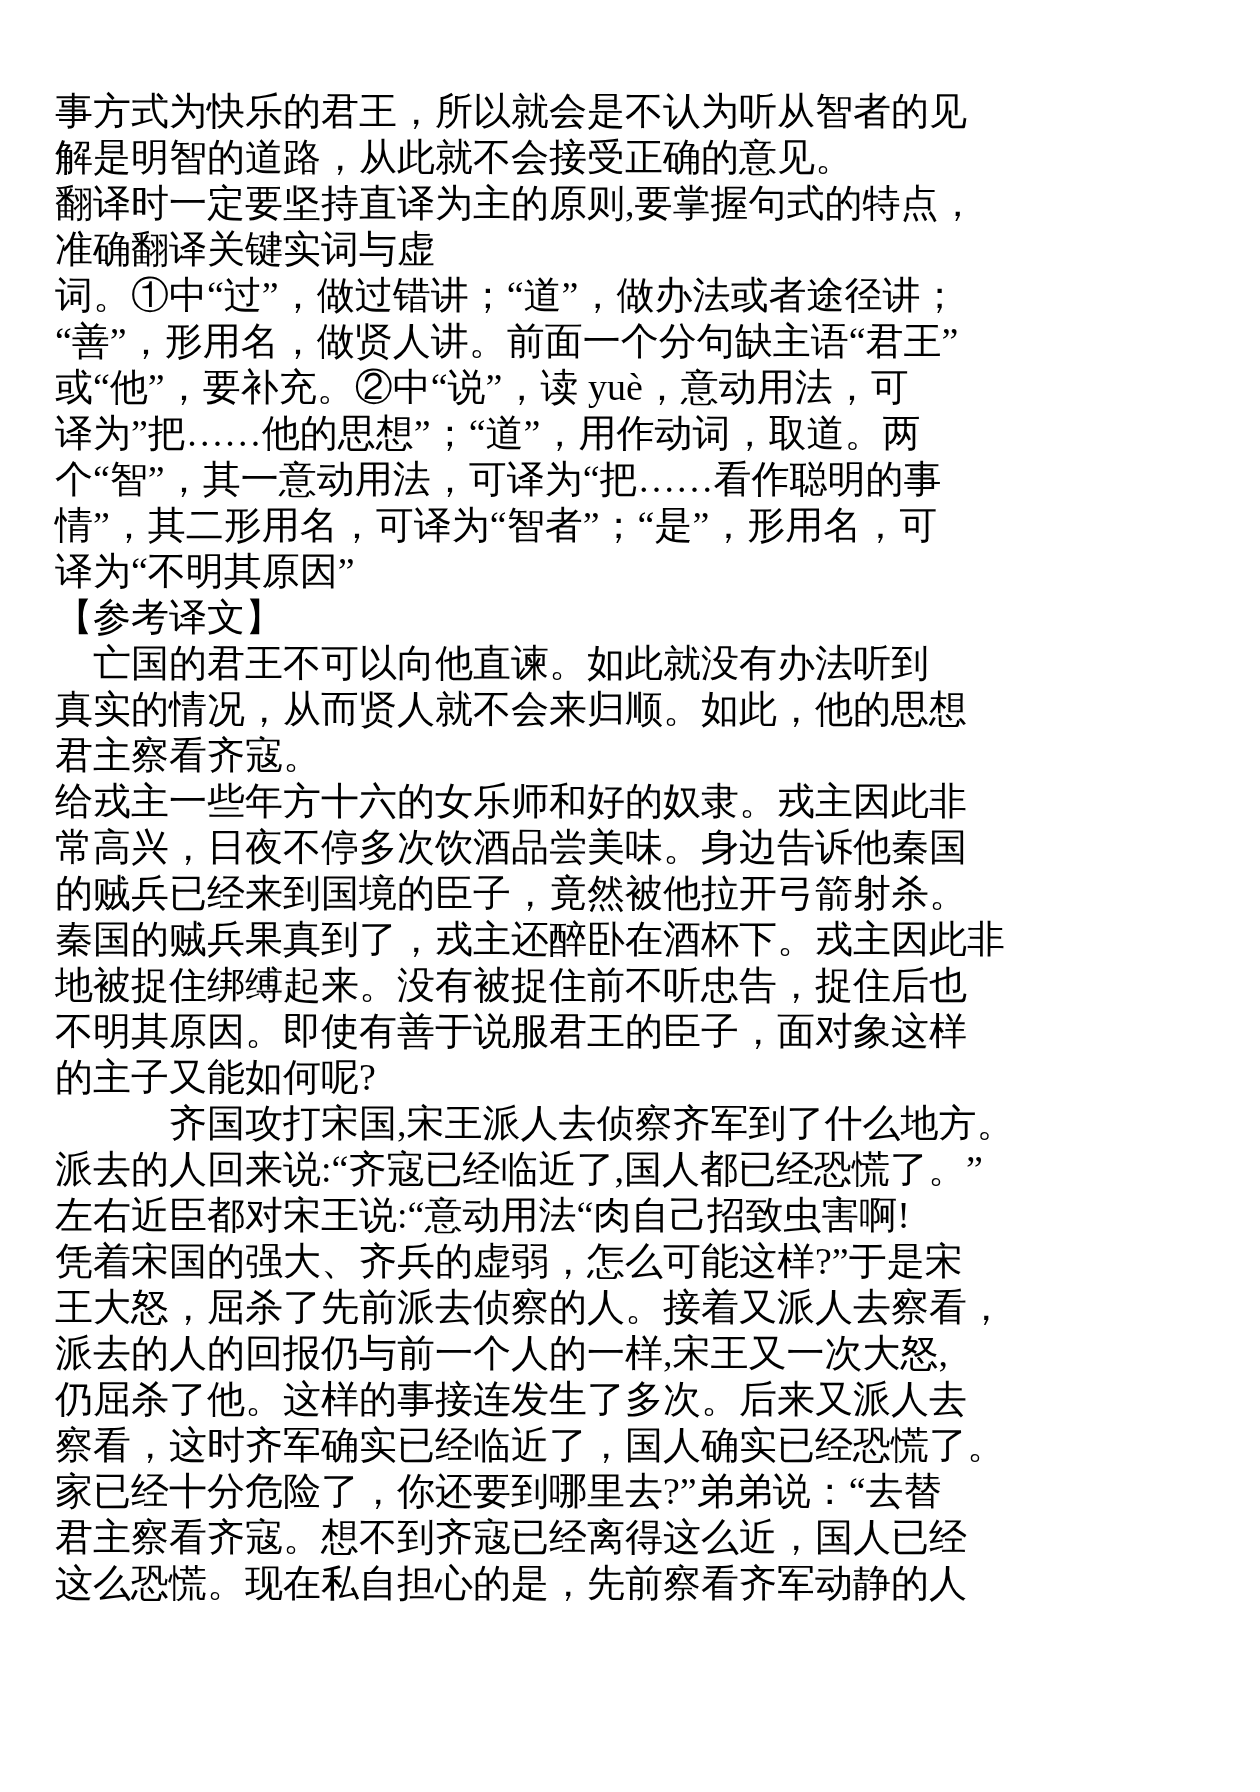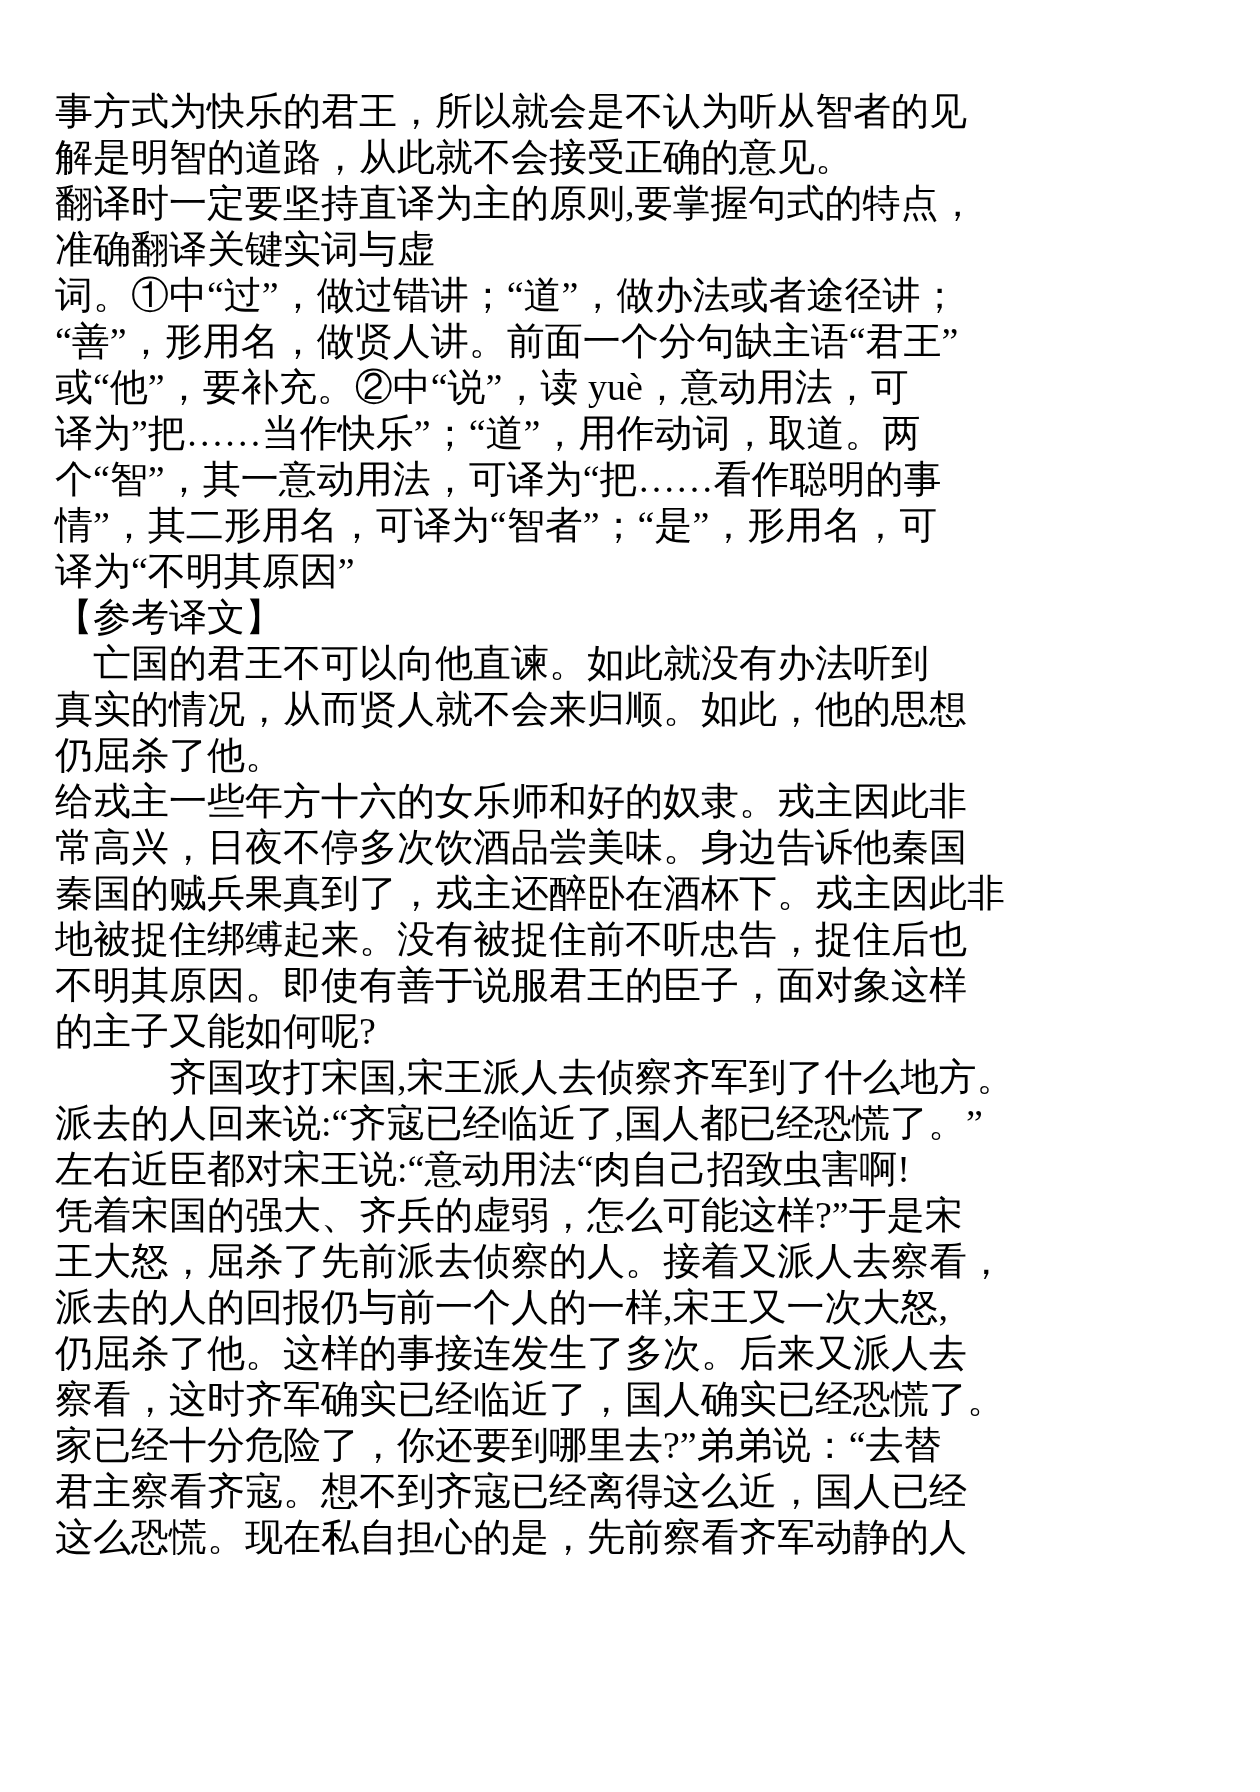--- a/index.html
+++ b/index.html
@@ -35,30 +35,31 @@
 
 <div class="page">
   <div class="text-block" id="text-block">
       <div class="line">事方式为快乐的君王，所以就会是不认为听从智者的见</div>
       <div class="line">解是明智的道路，从此就不会接受正确的意见。</div>
       <div class="line">翻译时一定要坚持直译为主的原则,要掌握句式的特点，</div>
       <div class="line">准确翻译关键实词与虚</div>
       <div class="line">词。①中“过”，做过错讲；“道”，做办法或者途径讲；</div>
       <div class="line">“善”，形用名，做贤人讲。前面一个分句缺主语“君王”</div>
       <div class="line">或“他”，要补充。②中“说”，读 yuè，意动用法，可</div>
-      <div class="line">译为”把……当作快乐”；“道”，用作动词，取道。两</div>
+      <div class="line">译为”把……他的思想”；“道”，用作动词，取道。两</div>
       <div class="line">个“智”，其一意动用法，可译为“把……看作聪明的事</div>
       <div class="line">情”，其二形用名，可译为“智者”；“是”，形用名，可</div>
       <div class="line">译为“不明其原因”</div>
       <div class="line">【参考译文】</div>
       <div class="line">　亡国的君王不可以向他直谏。如此就没有办法听到</div>
       <div class="line">真实的情况，从而贤人就不会来归顺。如此，他的思想</div>
-      <div class="line">仍屈杀了他。</div>
+      <div class="line">君主察看齐寇。</div>
       <div class="line">给戎主一些年方十六的女乐师和好的奴隶。戎主因此非</div>
       <div class="line">常高兴，日夜不停多次饮酒品尝美味。身边告诉他秦国</div>
+      <div class="line">的贼兵已经来到国境的臣子，竟然被他拉开弓箭射杀。</div>
       <div class="line">秦国的贼兵果真到了，戎主还醉卧在酒杯下。戎主因此非</div>
       <div class="line">地被捉住绑缚起来。没有被捉住前不听忠告，捉住后也</div>
       <div class="line">不明其原因。即使有善于说服君王的臣子，面对象这样</div>
       <div class="line">的主子又能如何呢?</div>
       <div class="line">　　　齐国攻打宋国,宋王派人去侦察齐军到了什么地方。</div>
       <div class="line">派去的人回来说:“齐寇已经临近了,国人都已经恐慌了。”</div>
       <div class="line">左右近臣都对宋王说:“意动用法“肉自己招致虫害啊!</div>
       <div class="line">凭着宋国的强大、齐兵的虚弱，怎么可能这样?”于是宋</div>
       <div class="line">王大怒，屈杀了先前派去侦察的人。接着又派人去察看，</div>
       <div class="line">派去的人的回报仍与前一个人的一样,宋王又一次大怒,</div>

